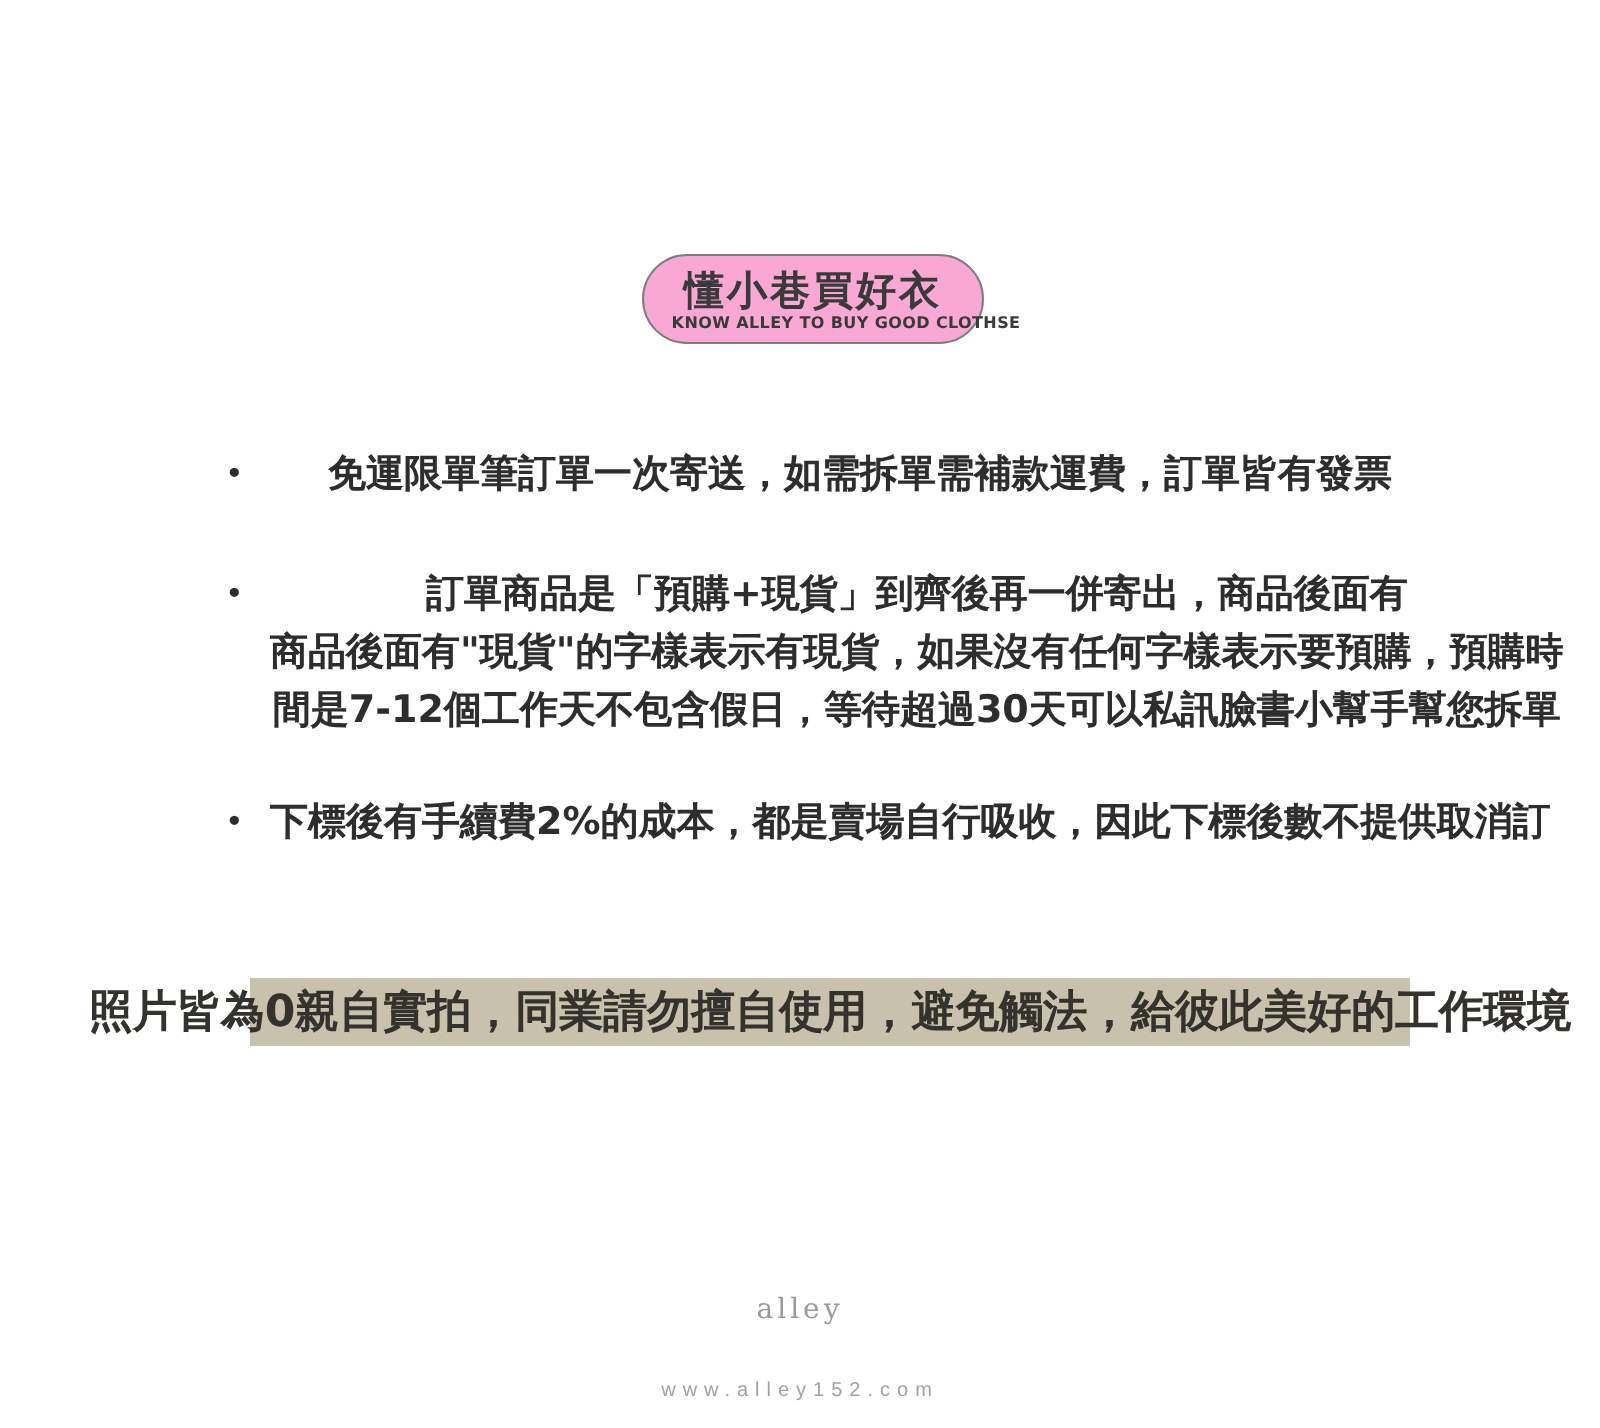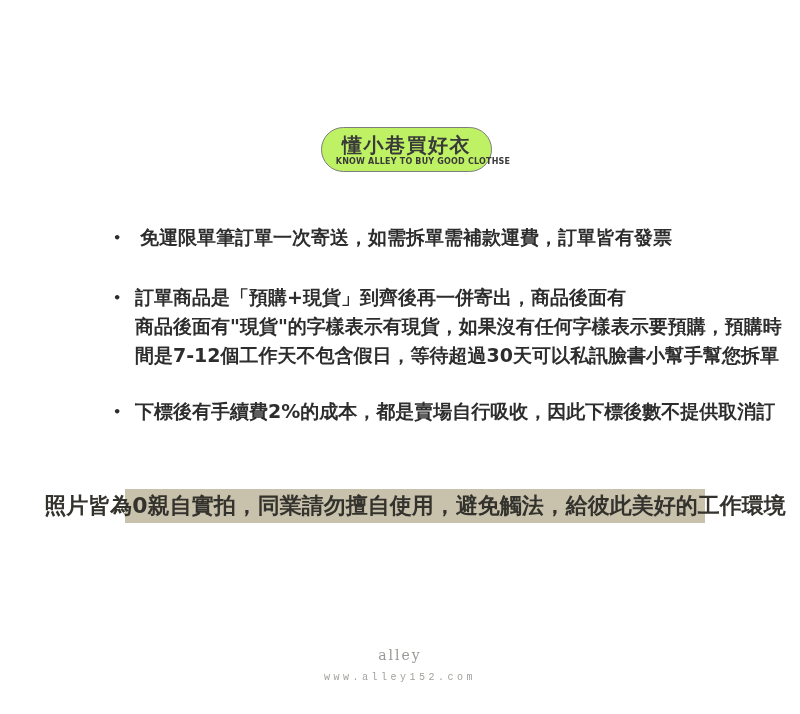--- a/index.html
+++ b/index.html
@@ -19,21 +19,21 @@
   
   .logo-pill {
     position: absolute;
     left: 321px;
     top: 127px;
     width: 171px;
     height: 45px;
     box-sizing: border-box;
     border: 1.5px solid #7d7d7d;
     border-radius: 23px;
-    background: #bef264;
+    background: #f9a8d4;
     display: flex;
     flex-direction: column;
     align-items: center;
     justify-content: center;
   }
   .logo-title {
     font-size: 20px;
     font-weight: 600;
     letter-spacing: 1.5px;
     color: #3a3a3a;
@@ -69,20 +69,21 @@
     color: #2d2d2d;
     text-align: left;
     padding-left: 3px;
     box-sizing: border-box;
   }
   .policy-lines {
     flex: 1;
   }
   .pline {
     white-space: nowrap;
+    text-align: center;
   }
   #policy-1 { top: 223px; }
   #policy-1 .policy-lines { padding-left: 5px; }
   #policy-2 { top: 283px; }
   #policy-3 { top: 397px; }
 
   
   .notice {
     position: absolute;
     left: 125px;
@@ -108,22 +109,22 @@
     text-align: center;
   }
   .footer-brand {
     font-family: "DejaVu Serif", "Liberation Serif", serif;
     font-size: 14px;
     line-height: 22px;
     letter-spacing: 2px;
     color: #9b9995;
   }
   .footer-url {
-    margin-top: 6px;
-    font-family: Liberation Mono, monospace;
+    margin-top: 24px;
+    font-family: Liberation Sans, sans-serif;
     font-size: 10px;
     line-height: 12px;
     letter-spacing: 3.5px;
     color: #a3a19c;
   }
 </style>
 </head>
 <body>
 
 <div class="logo-pill">

